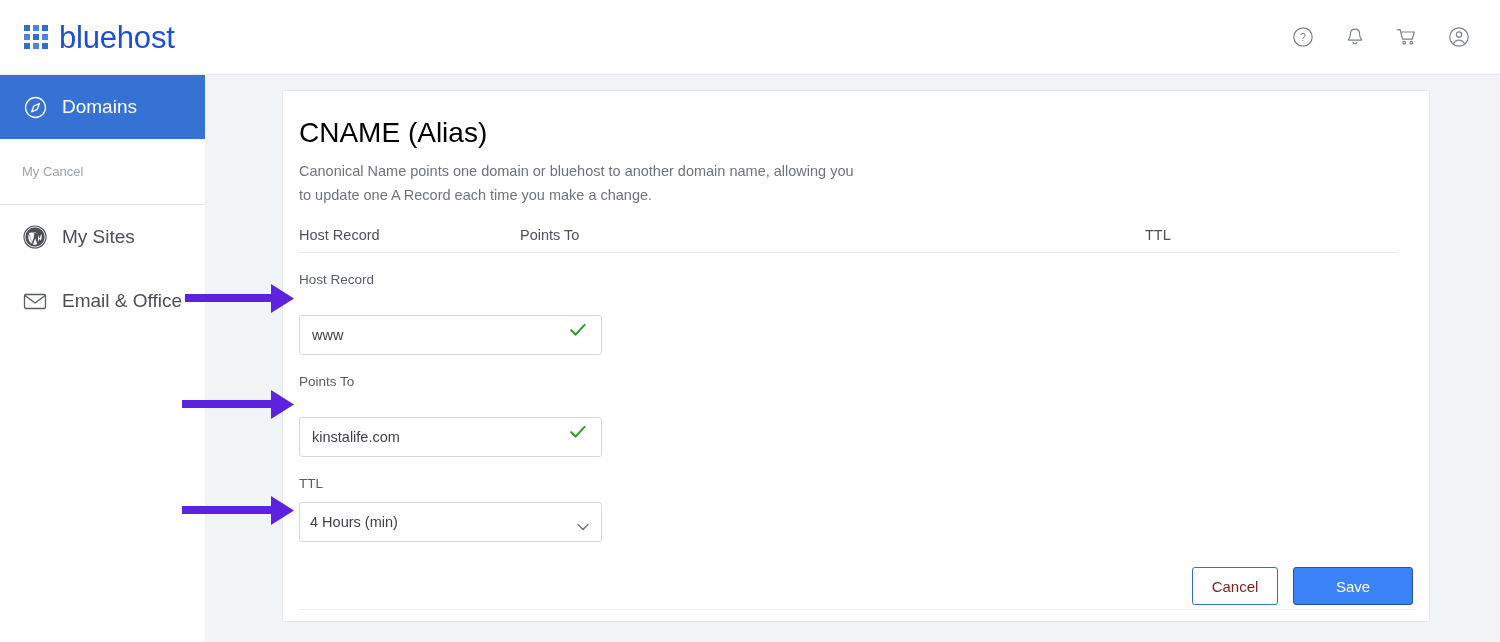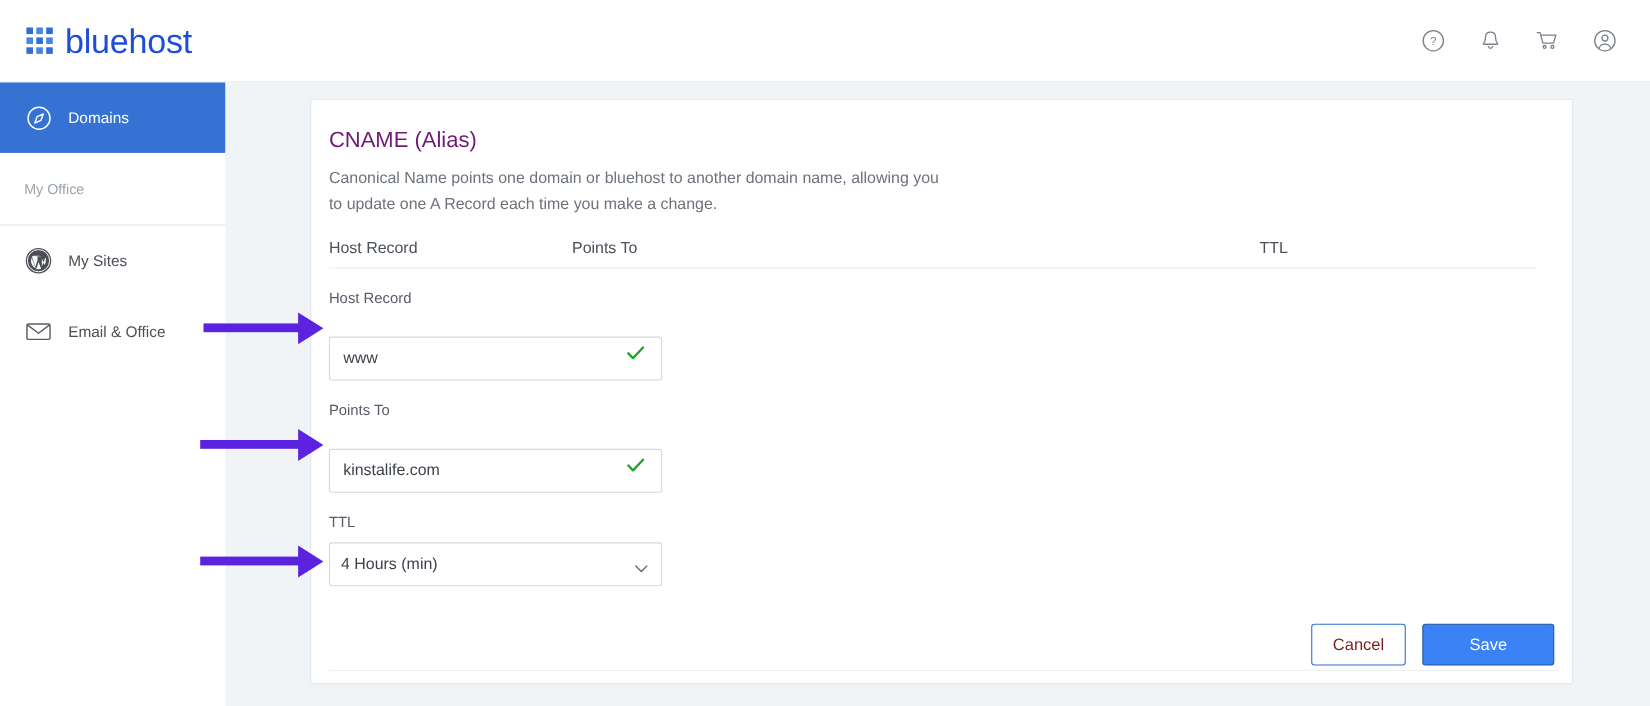--- a/index.html
+++ b/index.html
@@ -84,21 +84,21 @@
   }
 
   .nav-item {
     display: flex;
     align-items: center;
     gap: 14px;
     height: 64px;
     padding-left: 22px;
     cursor: pointer;
     color: #4a4f57;
-    font-size: 14px;
+    font-size: 19px;
   }
   .nav-item.active {
     background: #3572d4;
     color: #ffffff;
   }
   .nav-icon {
     width: 26px; height: 26px;
     display: flex; align-items: center; justify-content: center;
     flex: 0 0 26px;
   }
@@ -130,22 +130,22 @@
     width: 1148px;
     height: 532px;
     background: #ffffff;
     border: 1px solid #e4e8ed;
     border-radius: 2px;
   }
 
   .card-inner { padding: 26px 32px 0 16px; }
 
   #card-title {
-    font-size: 20px;
-    color: #701a75;
+    font-size: 28px;
+    color: #000000;
     font-weight: 400;
     margin-left: 0;
   }
 
   #card-desc {
     margin-top: 11px;
     font-size: 14.5px;
     line-height: 1.65;
     color: #6d737c;
     max-width: 560px;
@@ -330,21 +330,21 @@
     <span class="nav-icon">
       <svg width="25" height="25" viewBox="0 0 25 25">
         <circle cx="12.5" cy="12.5" r="10" fill="none" stroke="#ffffff" stroke-width="1.3"></circle>
         <path d="M16.4 8.6l-2.2 5.8-5.6 2.4 2.2-5.8z" fill="none" stroke="#ffffff" stroke-width="1.3" stroke-linejoin="round"></path>
       </svg>
     </span>
     <span>Domains</span>
   </div>
 
   <div class="nav-sub">
-    <span>My Office</span>
+    <span>My Cancel</span>
   </div>
 
   <div class="nav-item">
     <span class="nav-icon">
       <svg width="26" height="26" viewBox="0 0 26 26">
         <circle cx="13" cy="13" r="11.6" fill="#4c4f55"></circle>
         <circle cx="13" cy="13" r="10.1" fill="none" stroke="#ffffff" stroke-width="0.9"></circle>
         <path d="M6.2 13c0-1 .2-1.9.55-2.75L10.5 20A7.9 7.9 0 0 1 6.2 13z
                  M13 20.8c-.72 0-1.4-.1-2.05-.3l2.18-6.33 2.23 6.1c.02.04.03.07.06.1A7.7 7.7 0 0 1 13 20.8z
                  M14 9.28c.44-.2.83-.07 1.17-.04.3.03.4-.06.42-.15.02-.1-.05-.18-.18-.19 0 0-1.3.1-2.04.1-.7 0-2.03-.1-2.03-.1-.14-.01-.22.08-.2.18.01.1.1.18.22.19.31.03.6.06.9.2L12 12.77l-1.92 5.72-3.2-9.52c.44-.2.83-.07 1.17-.04.3.03.4-.06.42-.15.02-.1-.05-.18-.18-.19 0 0 .77-.05 1.53-.05h2.65c.78 0 1.53.05 1.53.05z

